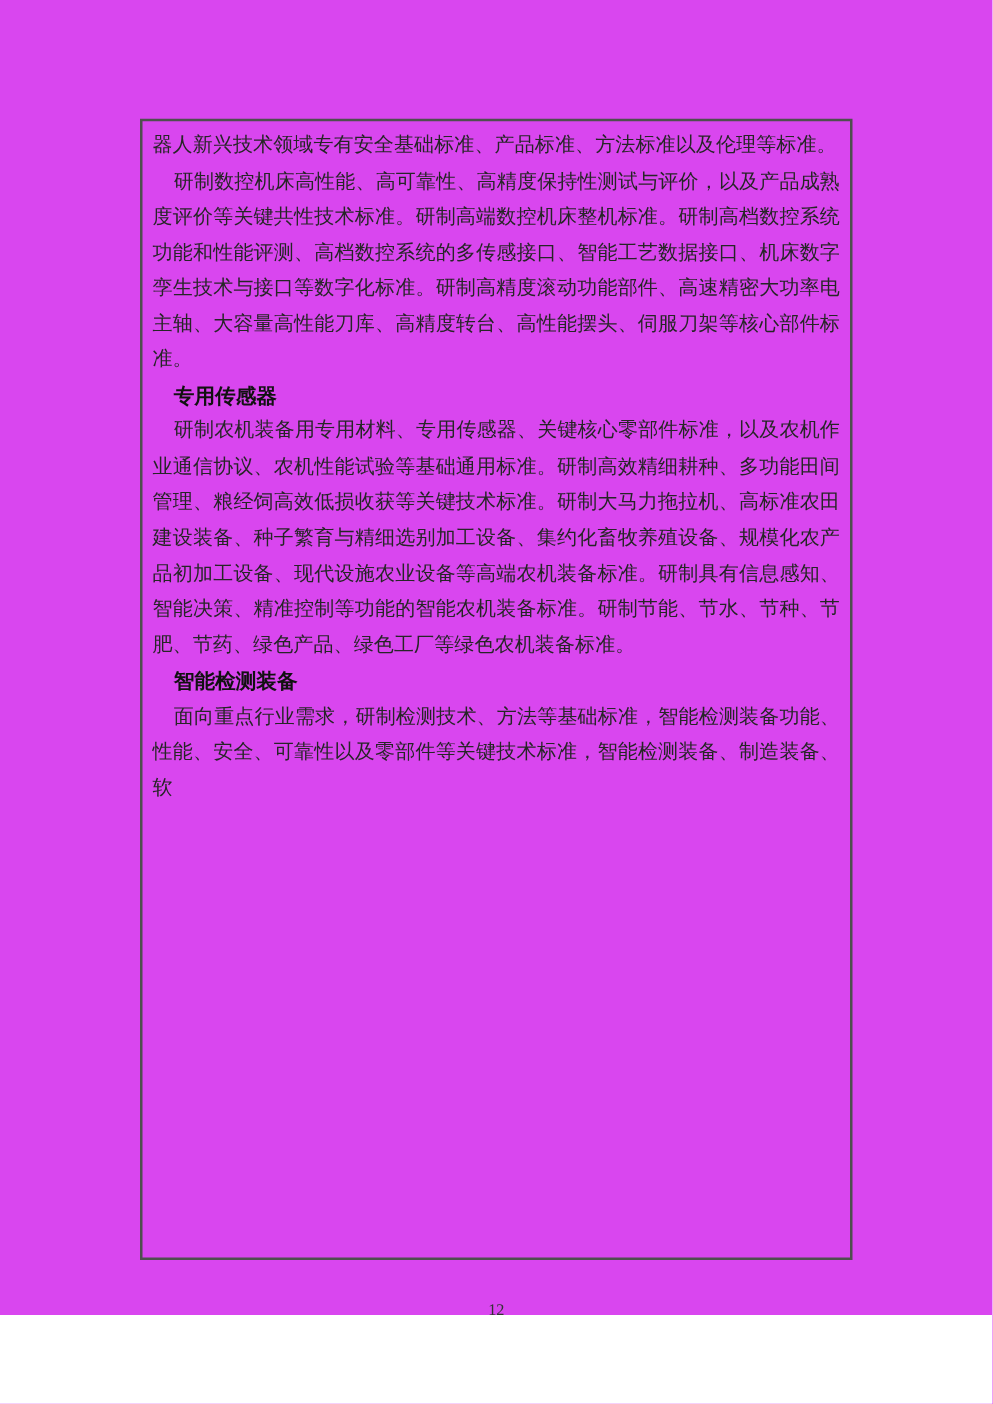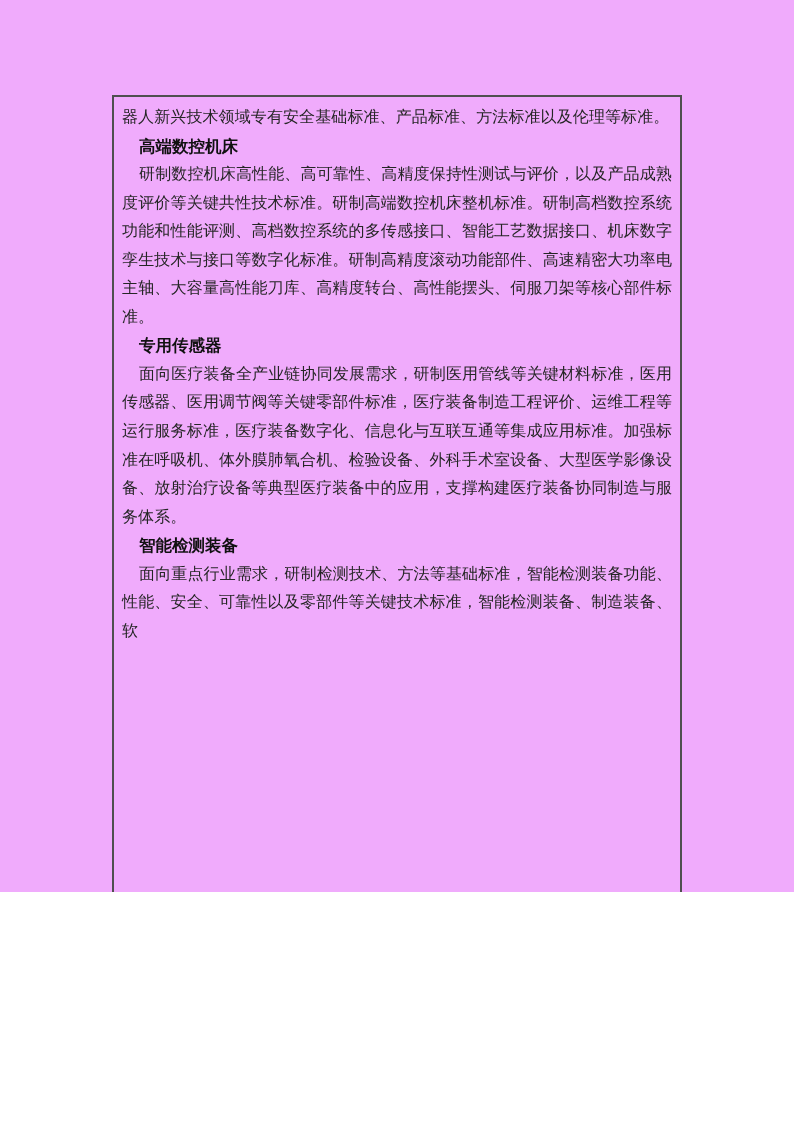--- a/index.html
+++ b/index.html
@@ -3,22 +3,22 @@
 <meta charset="utf-8">
 <style>
   html, body {
     margin: 0;
     padding: 0;
     background: #ffffff;
   }
   .page {
     position: relative;
     width: 794px;
-    height: 892px;
-    background: #f0abfc;
+    height: 1052px;
+    background: #d946ef;
     overflow: hidden;
   }
   .content-box {
     position: absolute;
     left: 112px;
     top: 95px;
     width: 570px;
     height: 913px;
     box-sizing: border-box;
     border: 2px solid #4f4f4f;
@@ -60,27 +60,26 @@
 </style>
 </head>
 <body>
 
 <div class="page">
 
   <div class="content-box">
 
     <p class="continuation">器人新兴技术领域专有安全基础标准、产品标准、方法标准以及伦理等标准。</p>
 
-    <h3>高端数控机床</h3>
     <p>研制数控机床高性能、高可靠性、高精度保持性测试与评价，以及产品成熟度评价等关键共性技术标准。研制高端数控机床整机标准。研制高档数控系统功能和性能评测、高档数控系统的多传感接口、智能工艺数据接口、机床数字孪生技术与接口等数字化标准。研制高精度滚动功能部件、高速精密大功率电主轴、大容量高性能刀库、高精度转台、高性能摆头、伺服刀架等核心部件标准。</p>
 
     <h3>专用传感器</h3>
+    <p>研制农机装备用专用材料、专用传感器、关键核心零部件标准，以及农机作业通信协议、农机性能试验等基础通用标准。研制高效精细耕种、多功能田间管理、粮经饲高效低损收获等关键技术标准。研制大马力拖拉机、高标准农田建设装备、种子繁育与精细选别加工设备、集约化畜牧养殖设备、规模化农产品初加工设备、现代设施农业设备等高端农机装备标准。研制具有信息感知、智能决策、精准控制等功能的智能农机装备标准。研制节能、节水、节种、节肥、节药、绿色产品、绿色工厂等绿色农机装备标准。</p>
 
 
-    <p>面向医疗装备全产业链协同发展需求，研制医用管线等关键材料标准，医用传感器、医用调节阀等关键零部件标准，医疗装备制造工程评价、运维工程等运行服务标准，医疗装备数字化、信息化与互联互通等集成应用标准。加强标准在呼吸机、体外膜肺氧合机、检验设备、外科手术室设备、大型医学影像设备、放射治疗设备等典型医疗装备中的应用，支撑构建医疗装备协同制造与服务体系。</p>
 
     <h3>智能检测装备</h3>
     <p>面向重点行业需求，研制检测技术、方法等基础标准，智能检测装备功能、性能、安全、可靠性以及零部件等关键技术标准，智能检测装备、制造装备、软</p>
 
   </div>
 
   <div class="page-number">12</div>
 
 </div>
 

